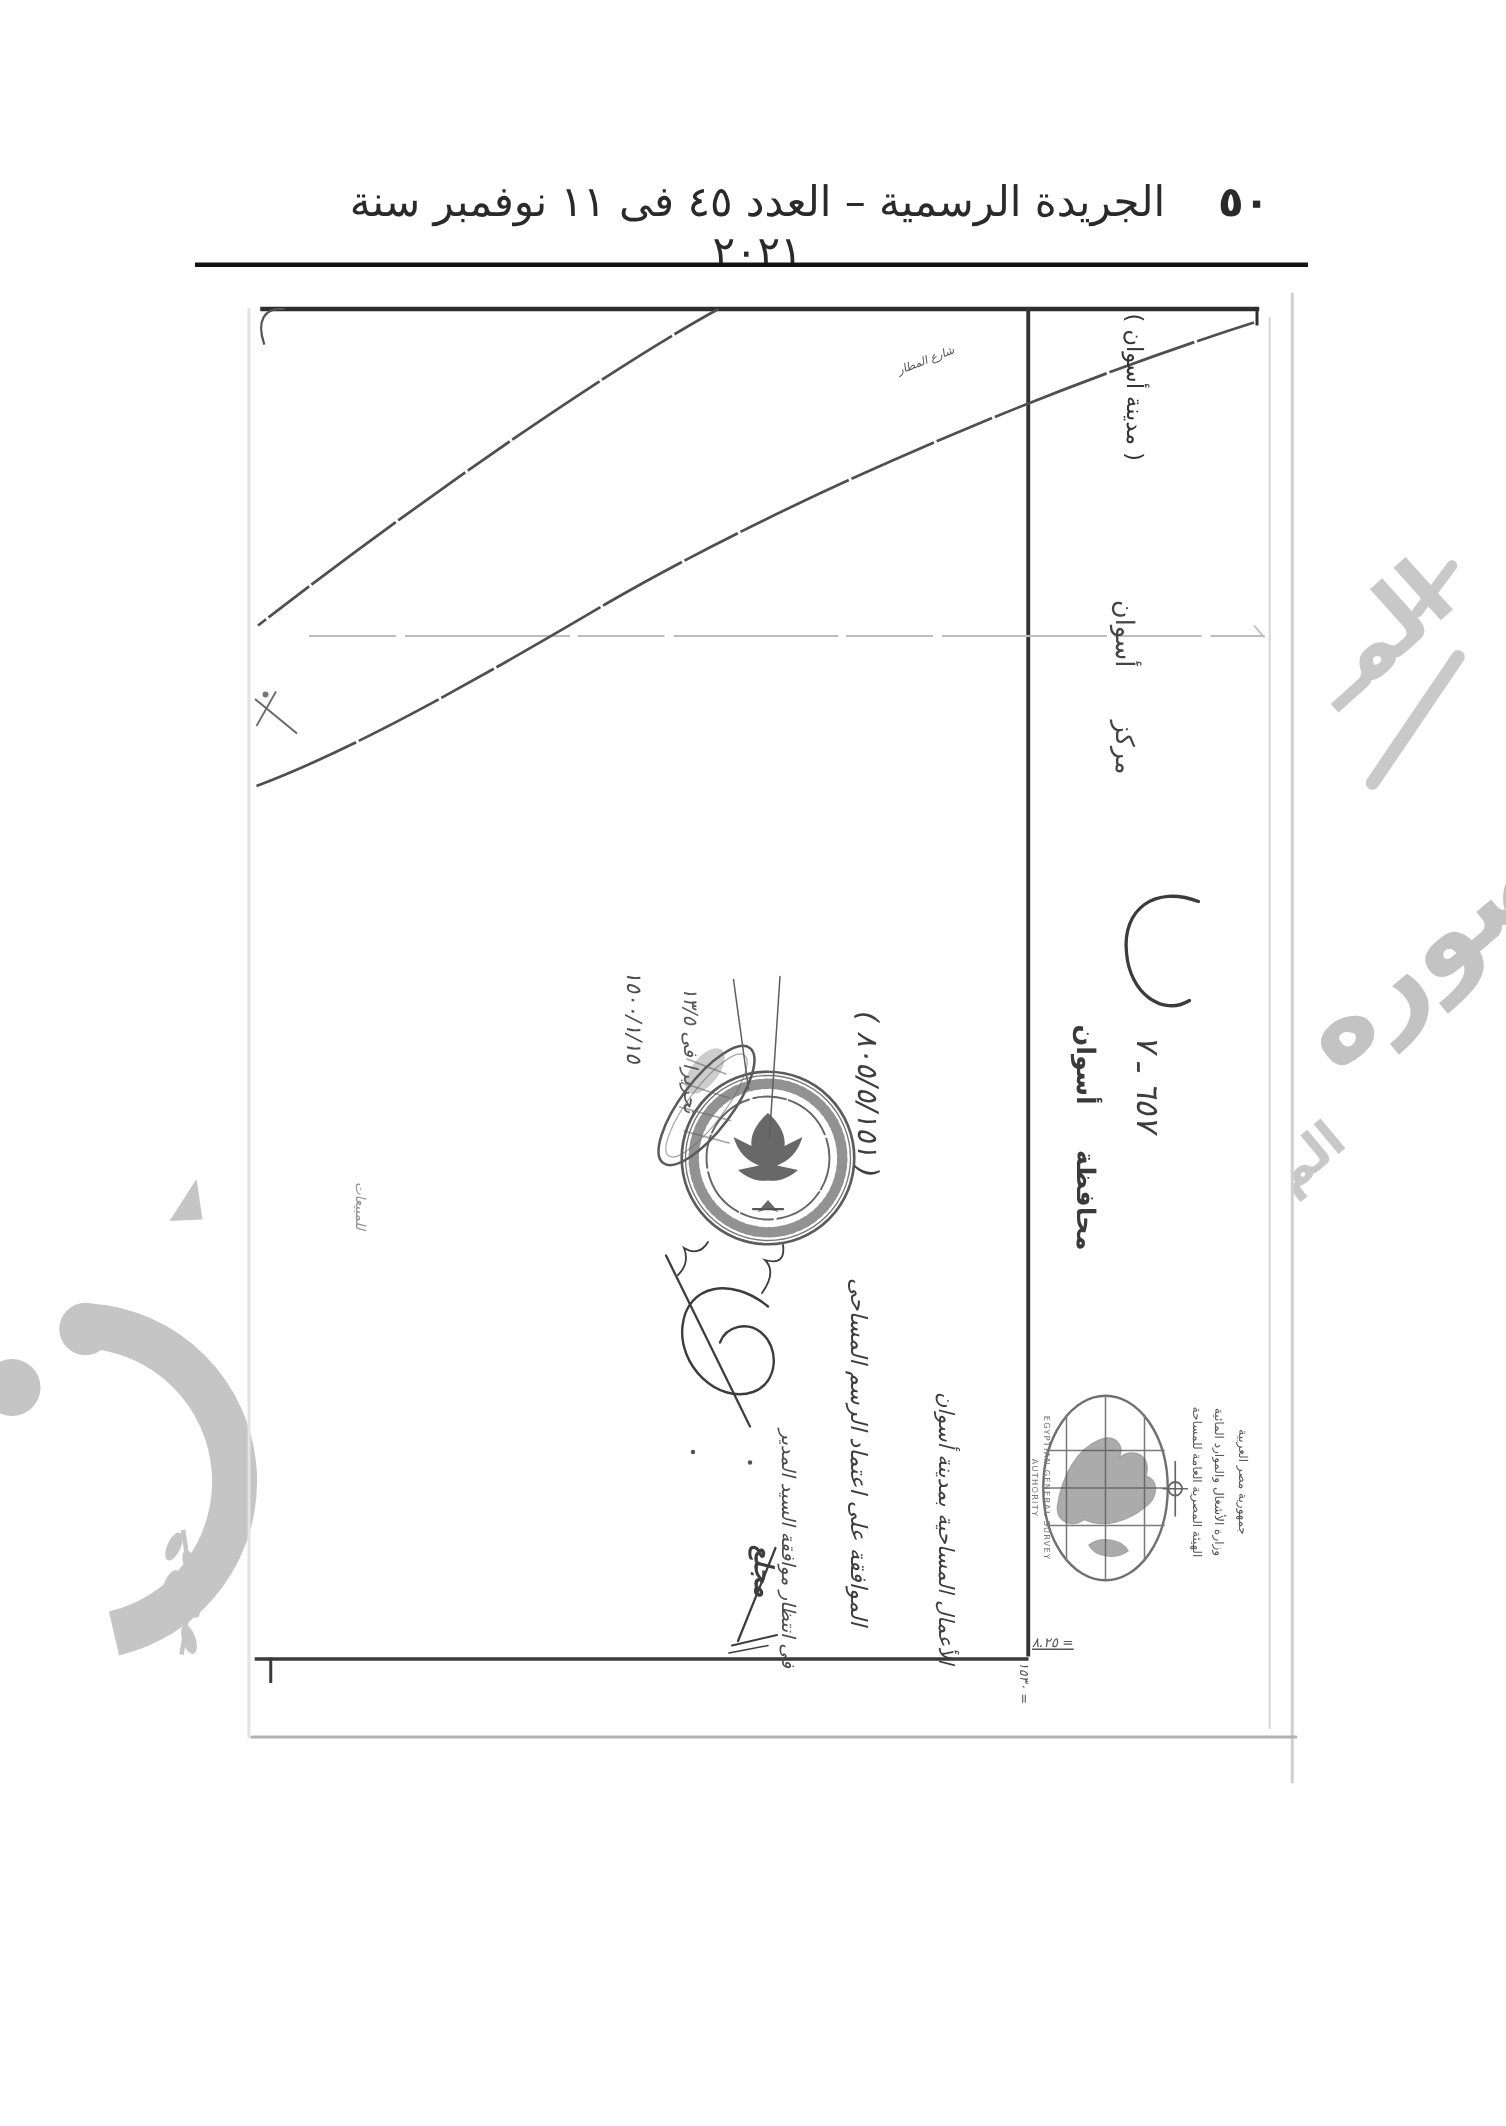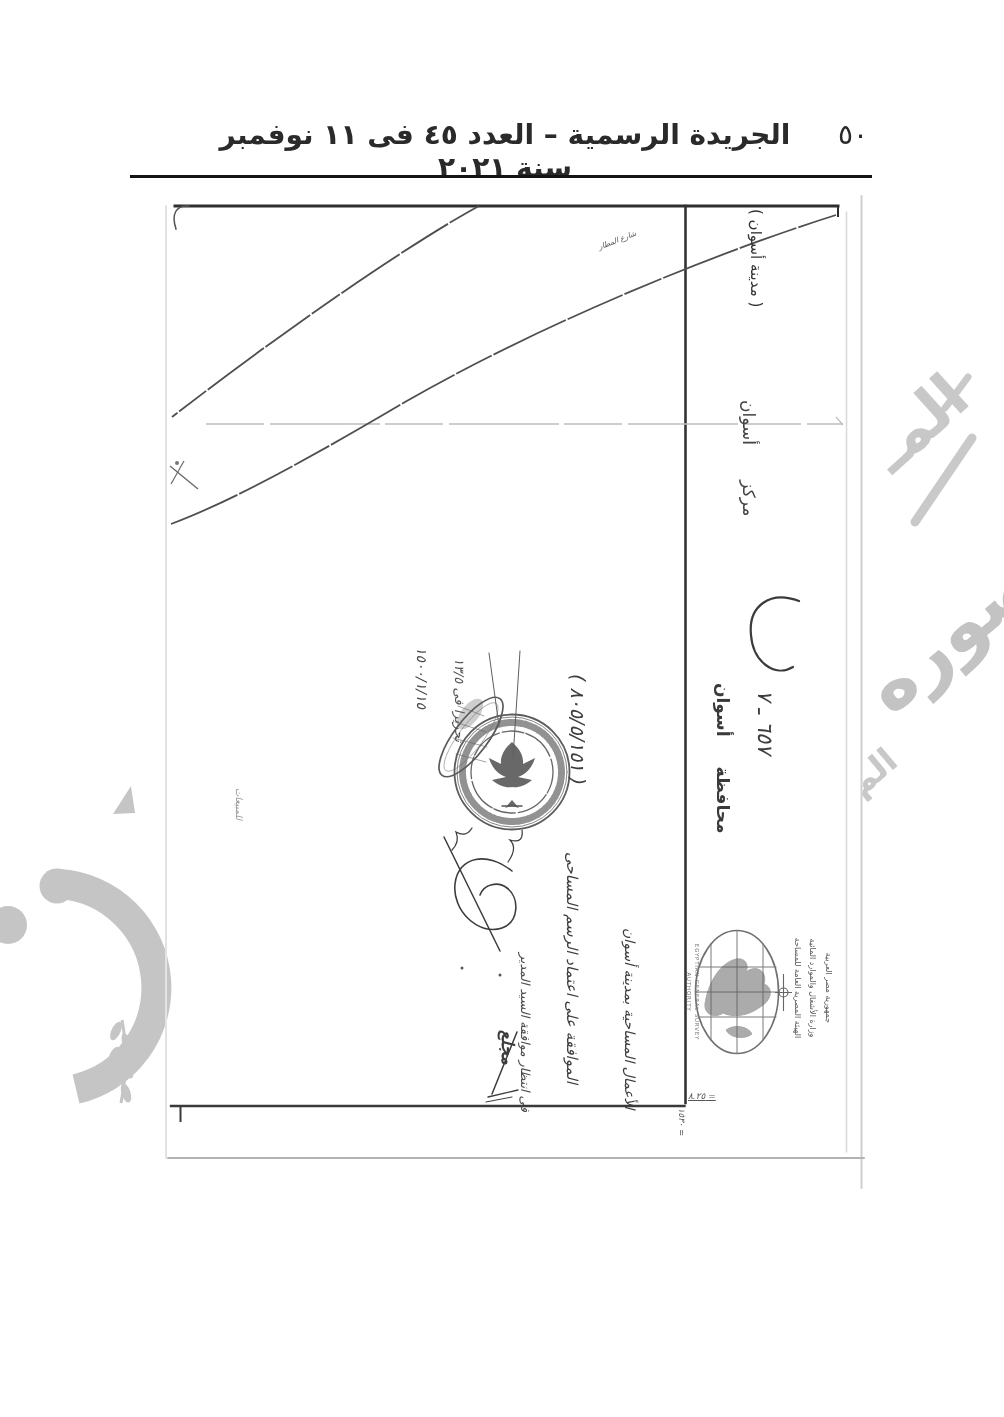--- a/index.html
+++ b/index.html
@@ -39,22 +39,22 @@
     <g stroke="#c9c9c9" stroke-linecap="round">
       <path d="M 915 522 L 972 438" stroke-width="9" fill="none"></path>
       <path d="M 945 408 L 968 377" stroke-width="7" fill="none"></path>
     </g>
   </svg>
 
   <div class="wm" style="left:858px;top:436px;font-size:62px;transform:rotate(-42deg);transform-origin:left top;color:#c8c8c8;">المـ</div>
   <div class="wm" style="left:850px;top:668px;font-size:74px;transform:rotate(-40deg);transform-origin:left top;color:#c3c3c3;">صوره</div>
   <div class="wm" style="left:842px;top:775px;font-size:34px;transform:rotate(-40deg);transform-origin:left top;color:#c8c8c8;">الم</div>
 
-  <div class="abs typed" style="left:205px;top:118px;width:600px;text-align:center;direction:rtl;font-size:28px;font-weight:bold;">الجريدة الرسمية – العدد ٤٥ فى ١١ نوفمبر سنة ٢٠٢١</div>
-  <div class="abs typed" style="left:812px;top:118px;width:56px;text-align:right;font-size:28px;font-weight:normal;">٥٠</div>
+  <div class="abs typed" style="left:205px;top:118px;width:600px;text-align:center;direction:rtl;font-size:28px;font-weight:normal;">الجريدة الرسمية – العدد ٤٥ فى ١١ نوفمبر سنة ٢٠٢١</div>
+  <div class="abs typed" style="left:812px;top:118px;width:56px;text-align:left;font-size:28px;font-weight:bold;">٥٠</div>
   <div class="abs" style="left:130px;top:175px;width:742px;height:3px;background:#141414;"></div>
 
   <svg width="1004" height="1417" viewBox="0 0 1004 1417">
 
     <g stroke-linecap="round">
       <path d="M 166 206 V 1158" stroke="#e3e3e3" stroke-width="2" fill="none"></path>
       <path d="M 846.5 212 V 1152" stroke="#d8d8d8" stroke-width="1.5" fill="none"></path>
       <path d="M 861.5 196 V 1188" stroke="#cfcfcf" stroke-width="2" fill="none"></path>
       <path d="M 168 1158 H 864" stroke="#b2b2b2" stroke-width="2" fill="none"></path>
     </g>

